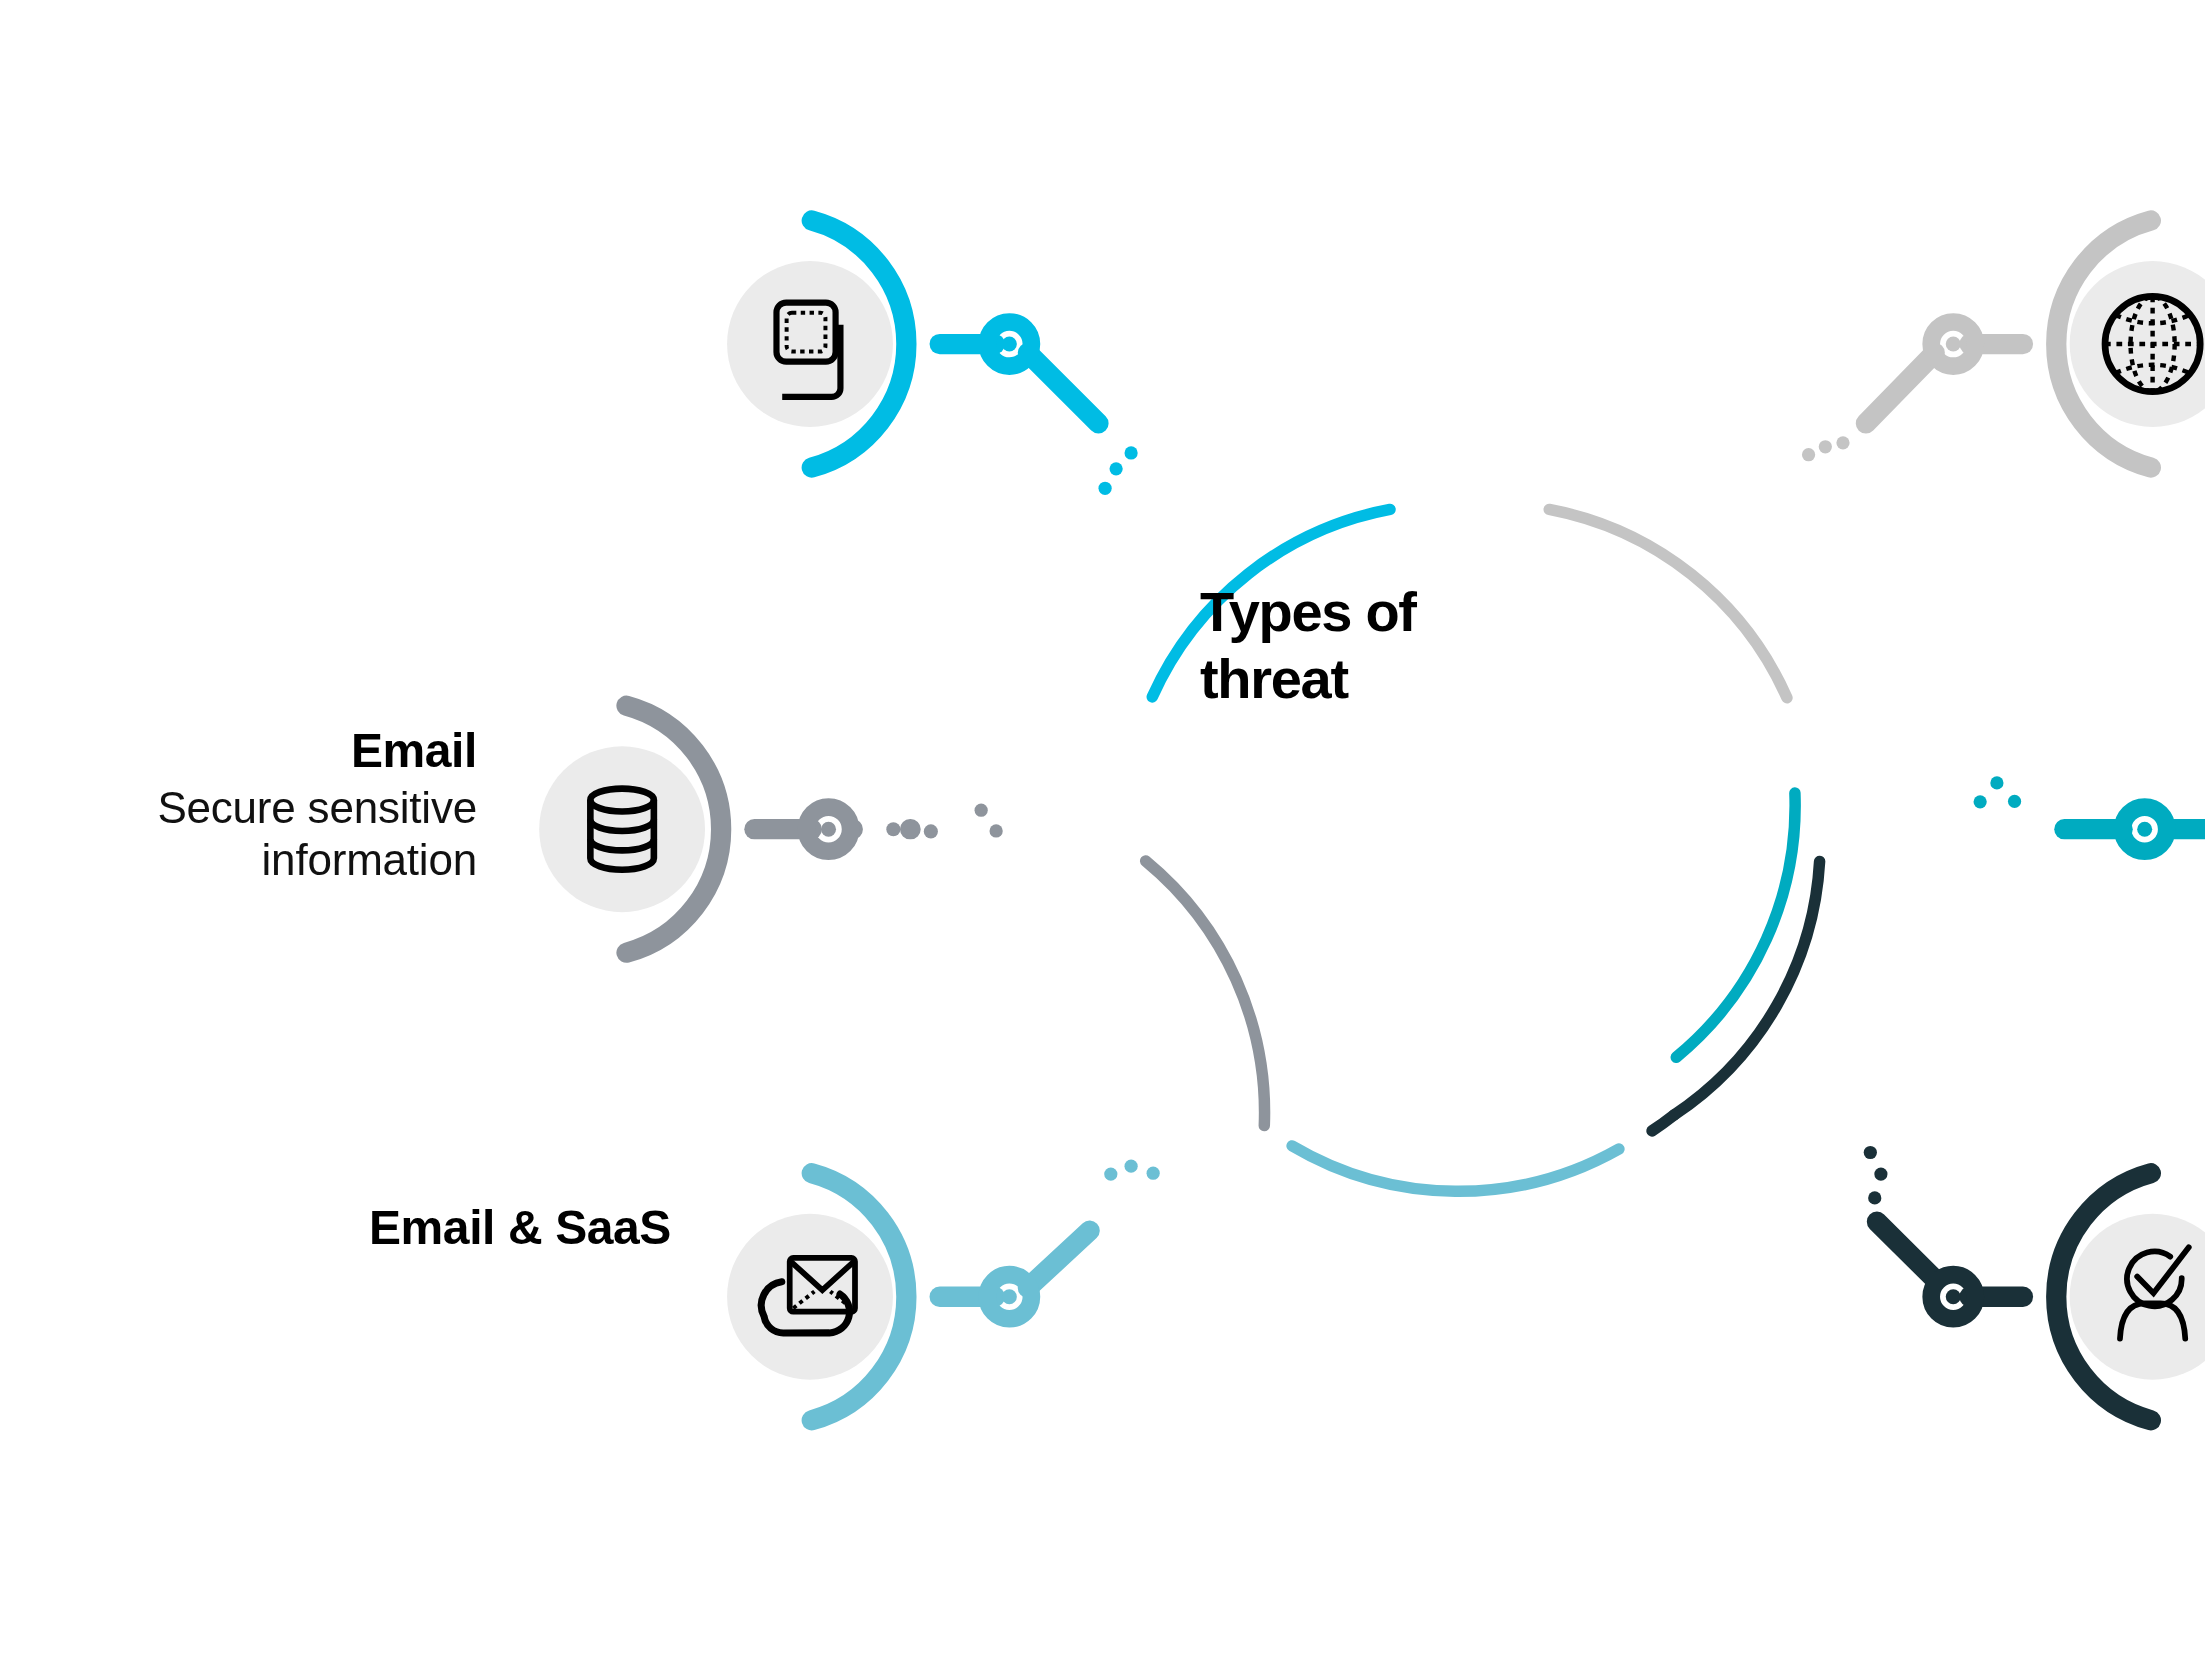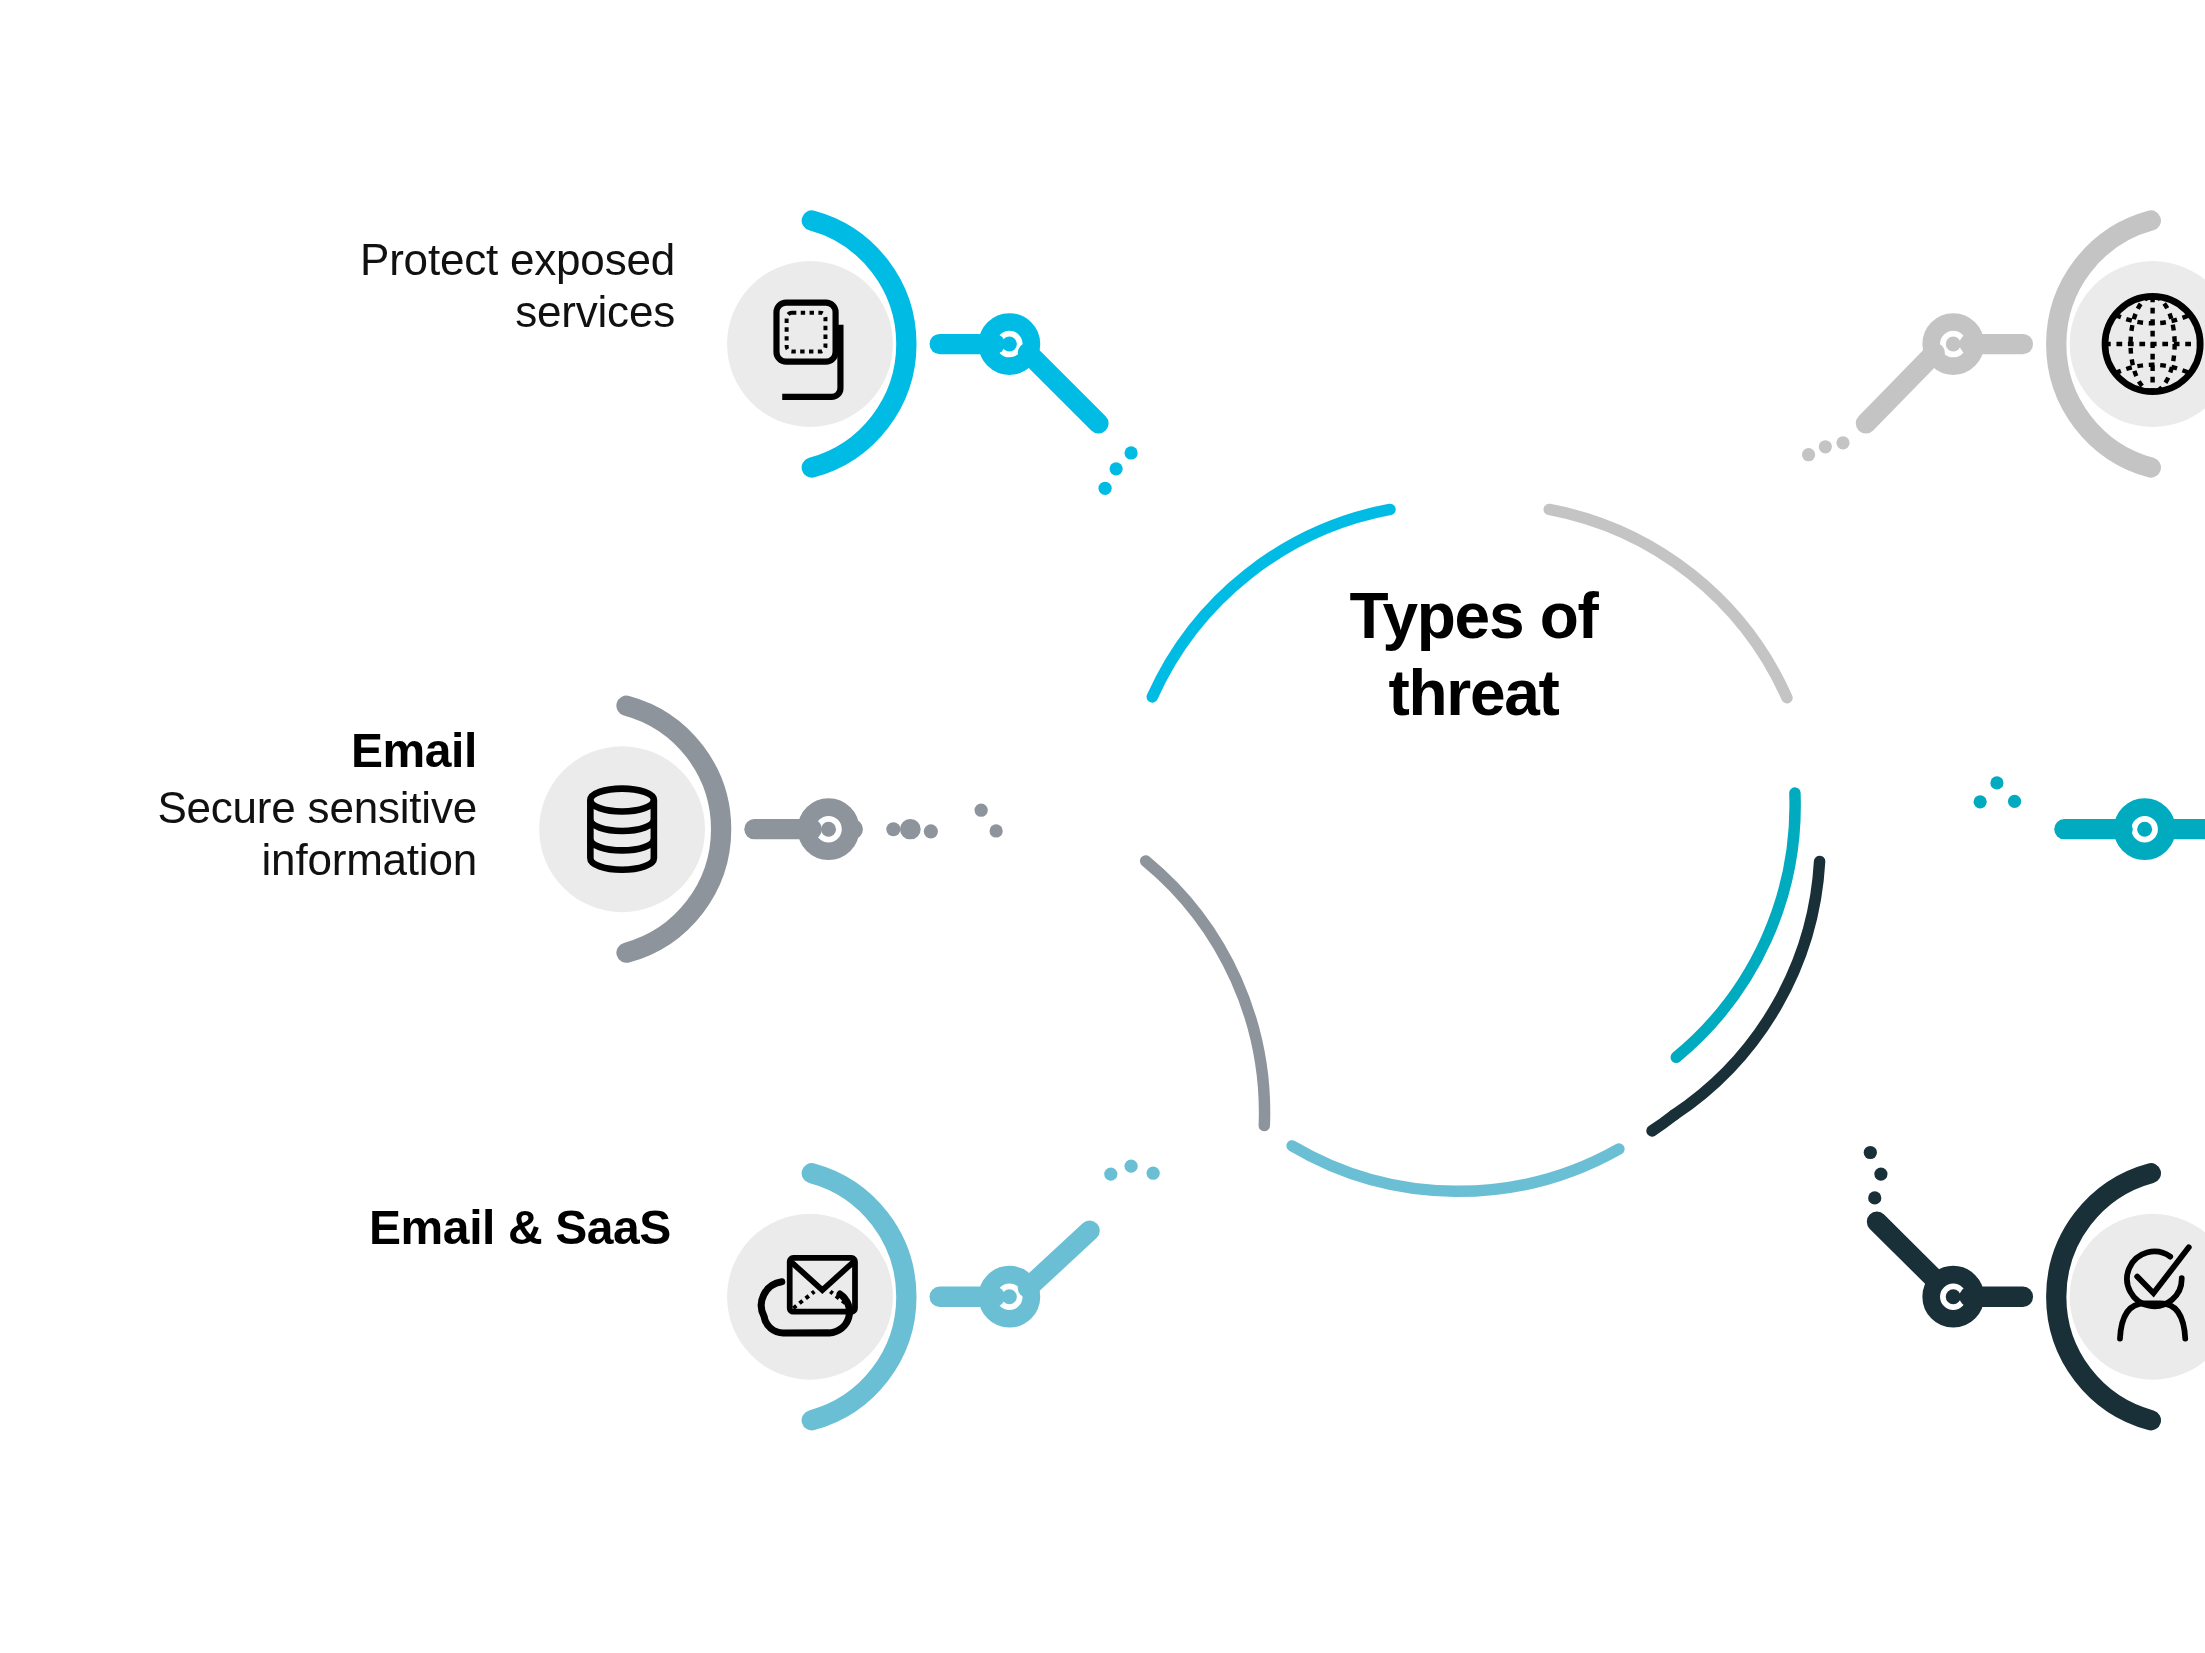--- a/index.html
+++ b/index.html
@@ -47,23 +47,22 @@
     margin: 0;
     letter-spacing: -0.2px;
   }
   .align-right { text-align: right; }
 
   .center-title {
     position: absolute;
     left: 1200px;
     top: 578px;
     width: 547px;
-    text-align: center;
     font-weight: bold;
-    font-size: 64px;
+    font-size: 56px;
     line-height: 1.20;
     color: #000000;
     letter-spacing: -1.3px;
   }
 </style>
 </head>
 <body>
 
 <div id="stage">
 
@@ -206,21 +205,20 @@
       <g fill="none" stroke="#000000" stroke-width="13" stroke-linecap="round">
         <path d="M 4920 2849 A 62 62 0 1 0 4946 2898"></path>
         <path d="M 4845 2894 L 4882 2932 L 4962 2828"></path>
         <path d="M 4806 3035 Q 4810 2955 4862 2955 L 4898 2955 Q 4950 2955 4954 3035" stroke-width="13"></path>
       </g>
     </g>
 
   </svg>
 
   <div class="label-block align-right" style="left:256px; top:234px; width:419px;">
-    <div class="label-desc">Protect exposed services</div>
   </div>
 
   <div class="label-block align-right" style="left:71px; top:723px; width:406px;">
     <div class="label-title">Email</div>
     <div class="label-desc">Secure sensitive information</div>
   </div>
 
   <div class="label-block align-right" style="left:190px; top:1200px; width:481px;">
     <div class="label-title">Email &amp; SaaS</div>
   </div>

